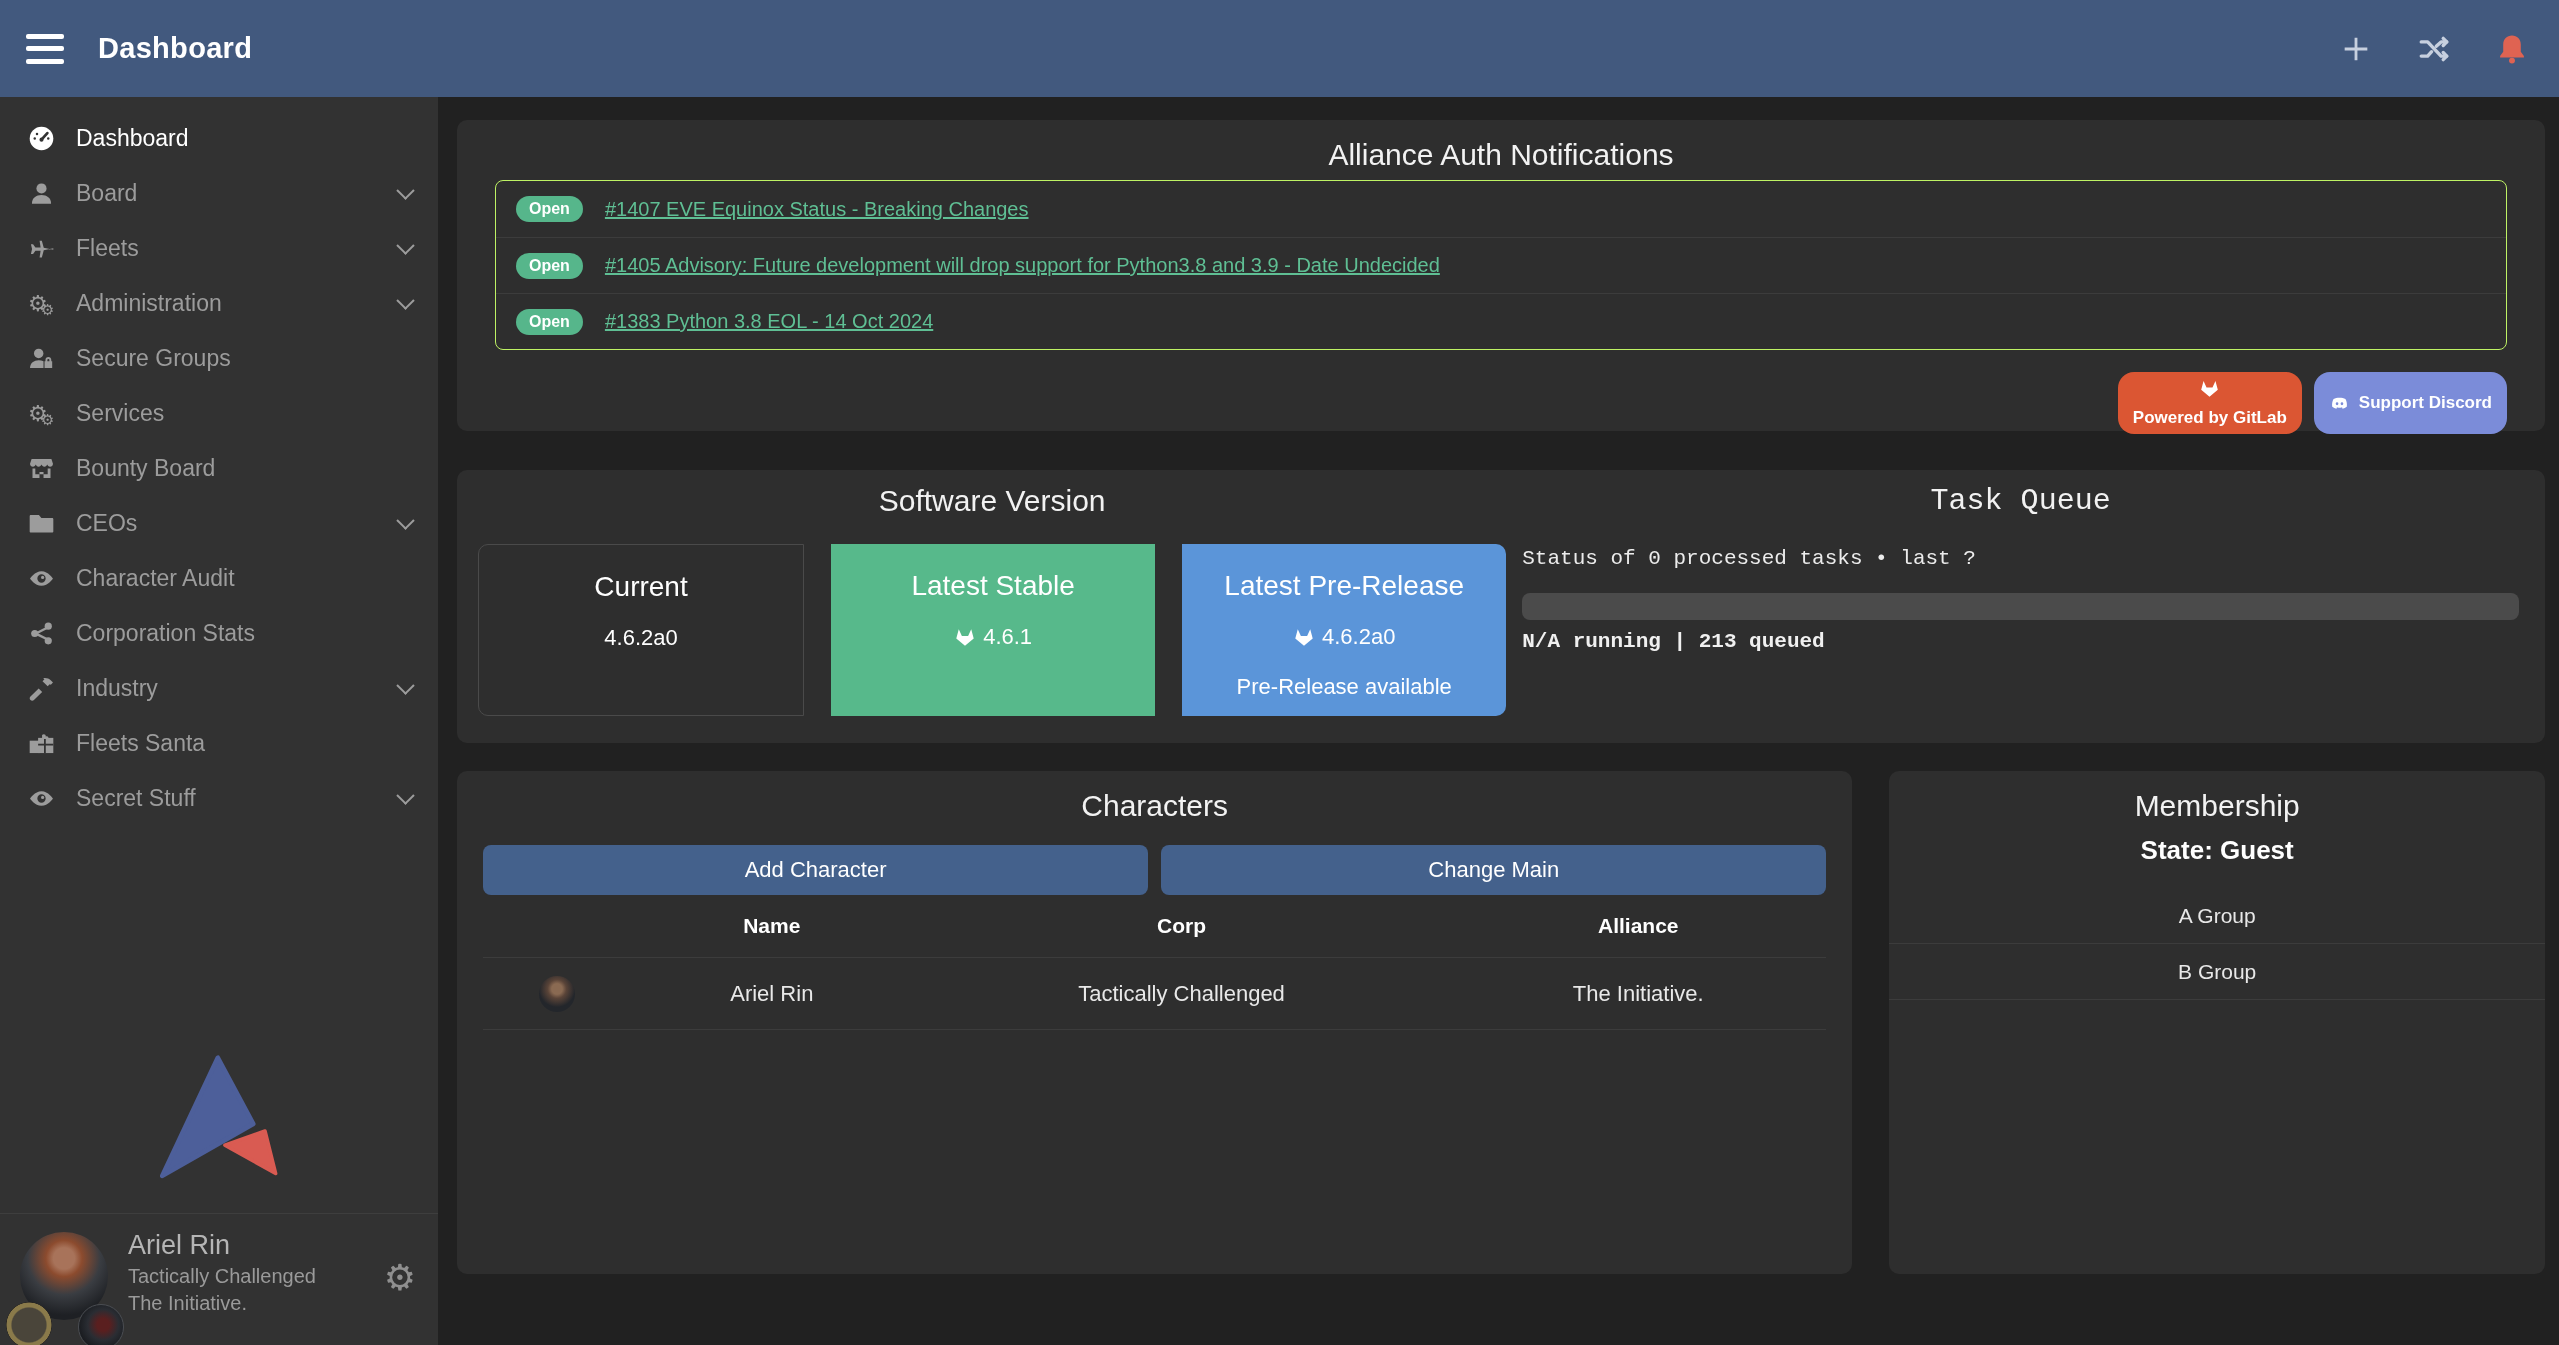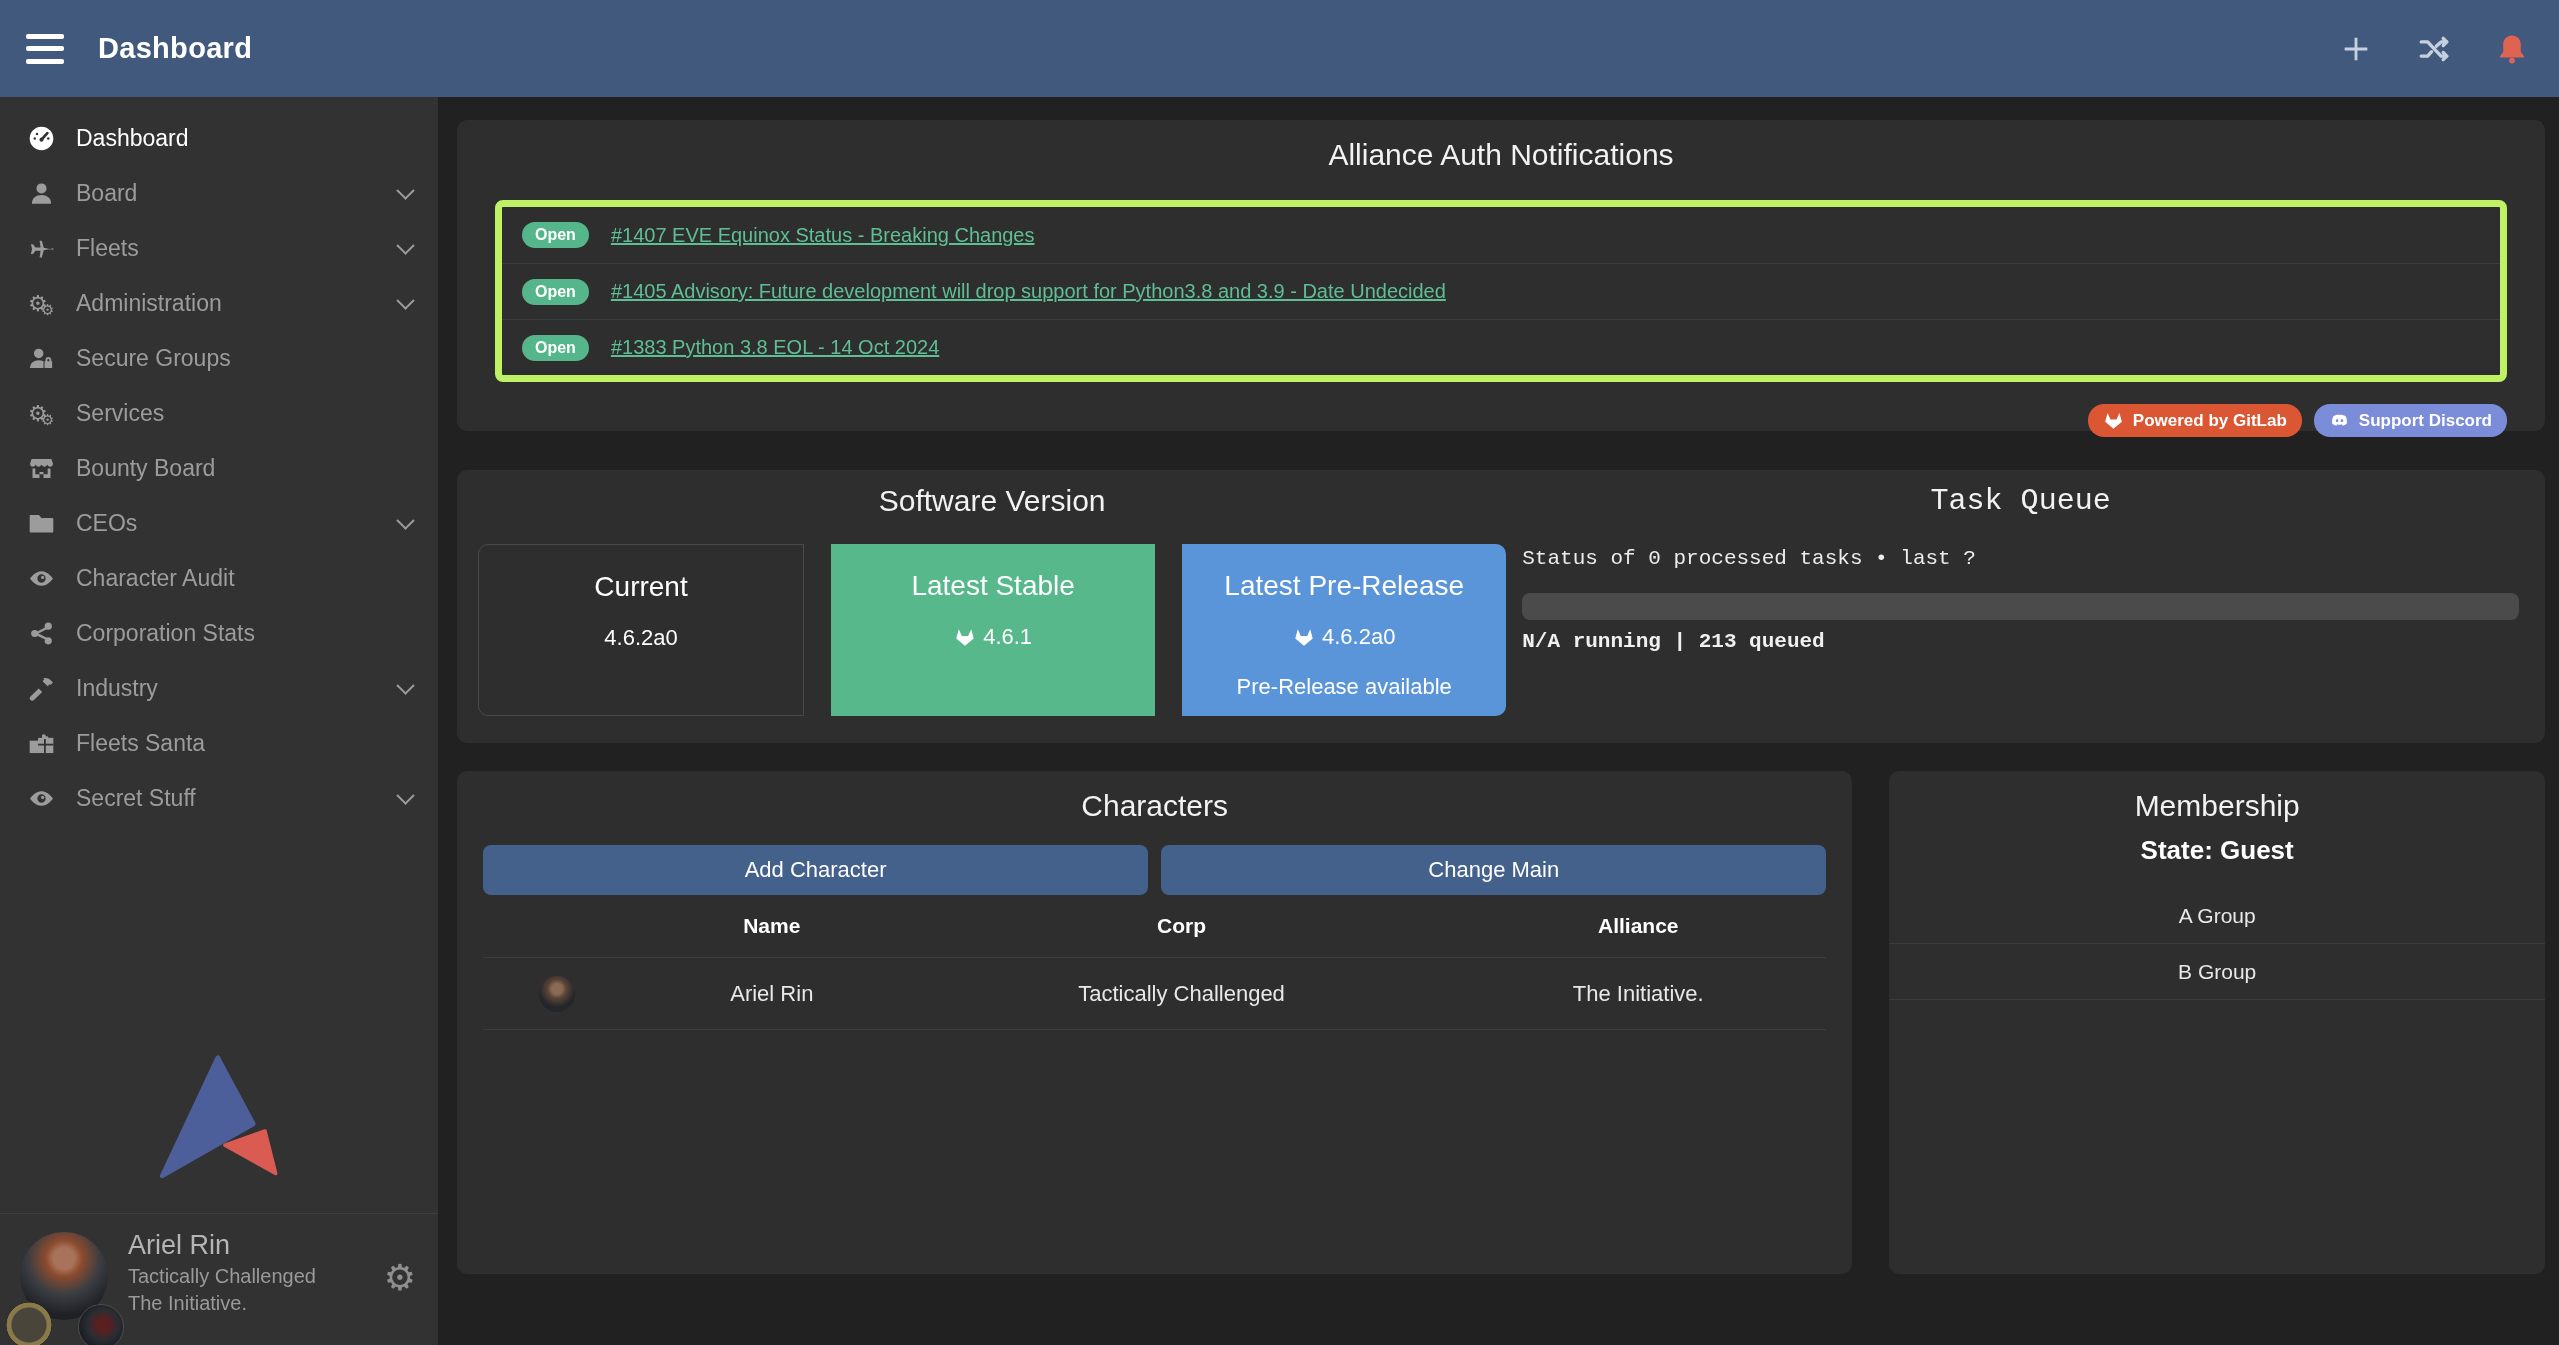--- a/index.html
+++ b/index.html
@@ -49,29 +49,29 @@
   .uinfo{margin-left:128px;padding-top:16px;}
   .uname{font-size:27px;color:#B5B5B5;}
   .ucorp,.ualli{font-size:20px;color:#9A9A9A;margin-top:4px;}
   .usettings{position:absolute;right:22px;top:46px;font-size:36px;color:#8F8F8F;cursor:pointer;line-height:1;font-family:"DejaVu Sans",sans-serif;}
   
   .content{flex:1;padding:23px 14px 0 19px;overflow:hidden;}
   .panel{background:var(--panel_bg);border-radius:10px;}
   .ptitle{font-size:30px;font-weight:400;color:#F2F2F2;text-align:center;margin:0;padding-top:18px;}
   
   .notifications{height:311px;padding:0 24px;}
-  .notif-list{border:7px solid #bef264;border-radius:8px;margin:28px 14px 0;}
+  .notif-list{border:1px solid #bef264;border-radius:8px;margin:8px 14px 0;}
   .nrow{display:flex;align-items:center;gap:22px;height:56px;padding:0 20px;}
   .nrow + .nrow{border-top:1px solid var(--divider);}
   .pill{background:var(--badge_green);color:#fff;font-size:16px;font-weight:700;padding:4px 13px;border-radius:14px;flex:none;}
   .nlink{color:var(--link_green);font-size:20px;text-decoration:underline;cursor:pointer;}
   .badges-row{display:flex;justify-content:flex-end;gap:12px;margin:22px 14px 0;}
   .ext-badge{display:inline-flex;align-items:center;gap:9px;padding:6px 15px;border-radius:16px;color:#fff;font-size:17px;font-weight:700;cursor:pointer;}
   .ext-badge svg{width:21px;height:21px;}
-  .ext-badge.gitlab{background:var(--gitlab_orange);}
+  .ext-badge.gitlab{background:var(--gitlab_orange);flex-direction:column;}
   .ext-badge.discord{background:var(--discord_blurple);}
   
   .row2{margin-top:39px;height:273px;display:flex;padding:0 2px 0 0;}
   .sv-col{width:50.3%;padding:0 0 0 21px;}
   .tq-col{flex:1;padding:0 24px 0 16px;font-family:Liberation Mono, monospace;}
   .row2 .ptitle{padding-top:14px;}
   .version-boxes{display:flex;height:172px;margin-top:26px;gap:27px;}
   .vbox{flex:1;text-align:center;padding-top:26px;color:#fff;}
   .vbox.current{border:1px solid #4A4A4A;border-radius:10px 0 0 10px;}
   .vbox.stable{background:var(--accent_green);}

